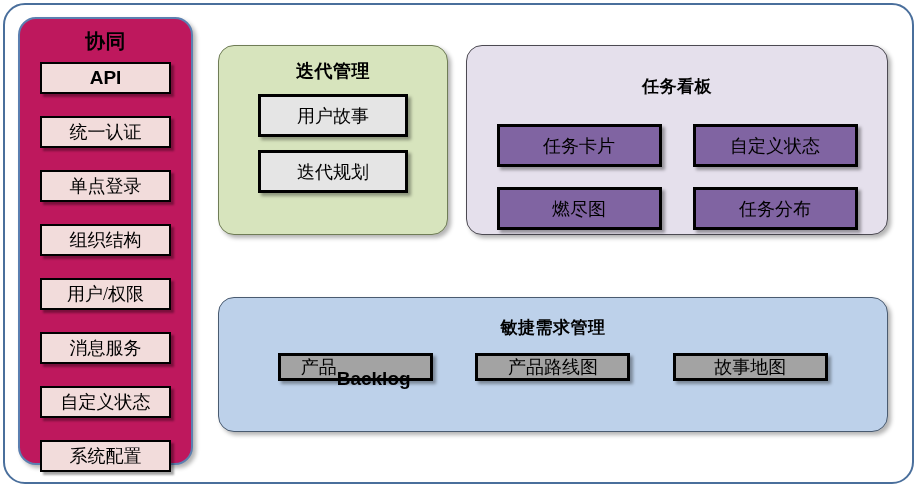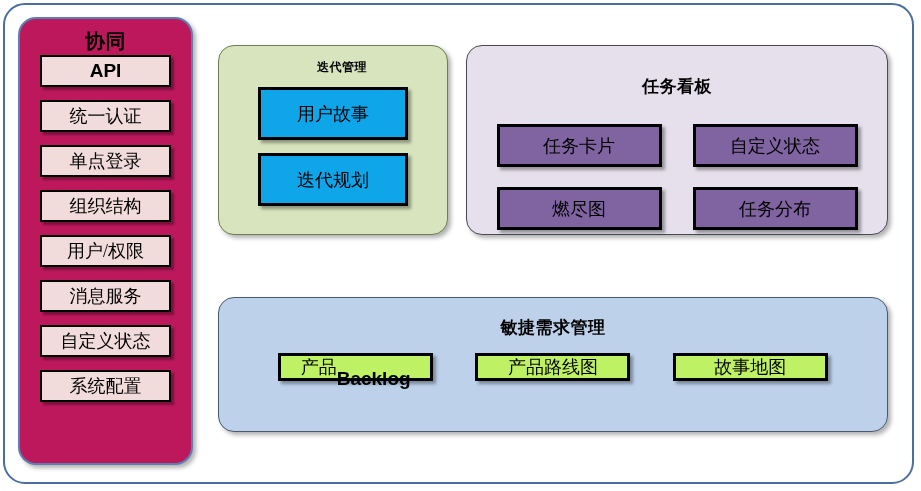--- a/index.html
+++ b/index.html
@@ -51,25 +51,25 @@
     width: 175px; height: 448px;
     background: #be185d;
     border: 2px solid #5b7fb0;
     border-radius: 18px;
   }
   #sidebar-panel .panel-title {
     margin-top: 9px;
     font-size: 20px;
   }
   .sidebar-list {
-    margin-top: 0;
+    margin-top: 7px;
     display: flex;
     flex-direction: column;
     align-items: center;
-    gap: 13px;
+    gap: 22px;
   }
   .sidebar-item {
     width: 131px;
     height: 32px;
     box-sizing: border-box;
     background: #f2dcdb;
     border: 2.5px solid #000000;
     box-shadow: 2.5px 2.5px 2px rgba(0,0,0,0.35);
     display: flex;
     align-items: center;
@@ -87,35 +87,34 @@
 
   
   #iteration-panel {
     left: 218px; top: 45px;
     width: 230px; height: 190px;
     background: #d7e4bd;
     border: 1.5px solid #6f7c56;
   }
   #iteration-panel .panel-title {
     margin-top: 13px;
-    font-size: 12px;
-    margin-left: 9px;
+    font-size: 18px;
   }
   .iteration-list {
     margin-top: 11px;
     display: flex;
     flex-direction: column;
     align-items: center;
     gap: 13px;
   }
   .green-box {
     width: 150px;
-    height: 53px;
-    box-sizing: border-box;
-    background: #0ea5e9;
+    height: 43px;
+    box-sizing: border-box;
+    background: #e5e5e5;
     border: 3px solid #000000;
     box-shadow: 3px 3px 3px rgba(0,0,0,0.35);
     display: flex;
     align-items: center;
     justify-content: center;
     font-family: Liberation Mono, monospace;
     font-size: 18px;
     color: #000000;
     white-space: nowrap;
   }
@@ -172,21 +171,21 @@
     margin-top: 14px;
     display: flex;
     justify-content: space-around;
     align-items: center;
     padding: 0 38px;
   }
   .blue-box {
     width: 155px;
     height: 28px;
     box-sizing: border-box;
-    background: #bef264;
+    background: #a3a3a3;
     border: 3px solid #000000;
     box-shadow: 3px 3px 3px rgba(0,0,0,0.35);
     display: flex;
     align-items: center;
     justify-content: center;
     font-family: "Liberation Serif", serif;
     font-size: 18px;
     color: #000000;
     white-space: nowrap;
     text-align: right;

